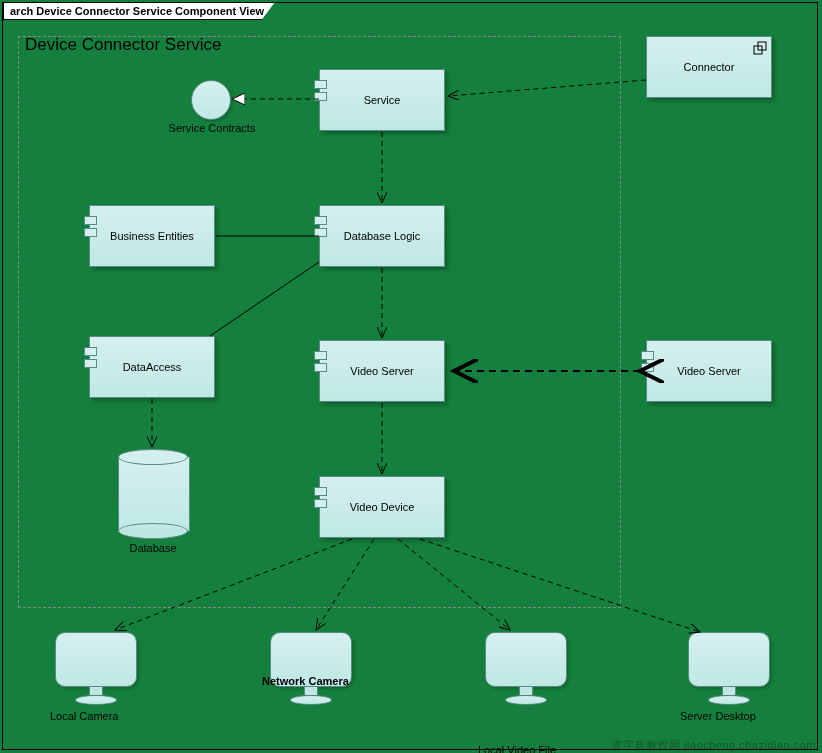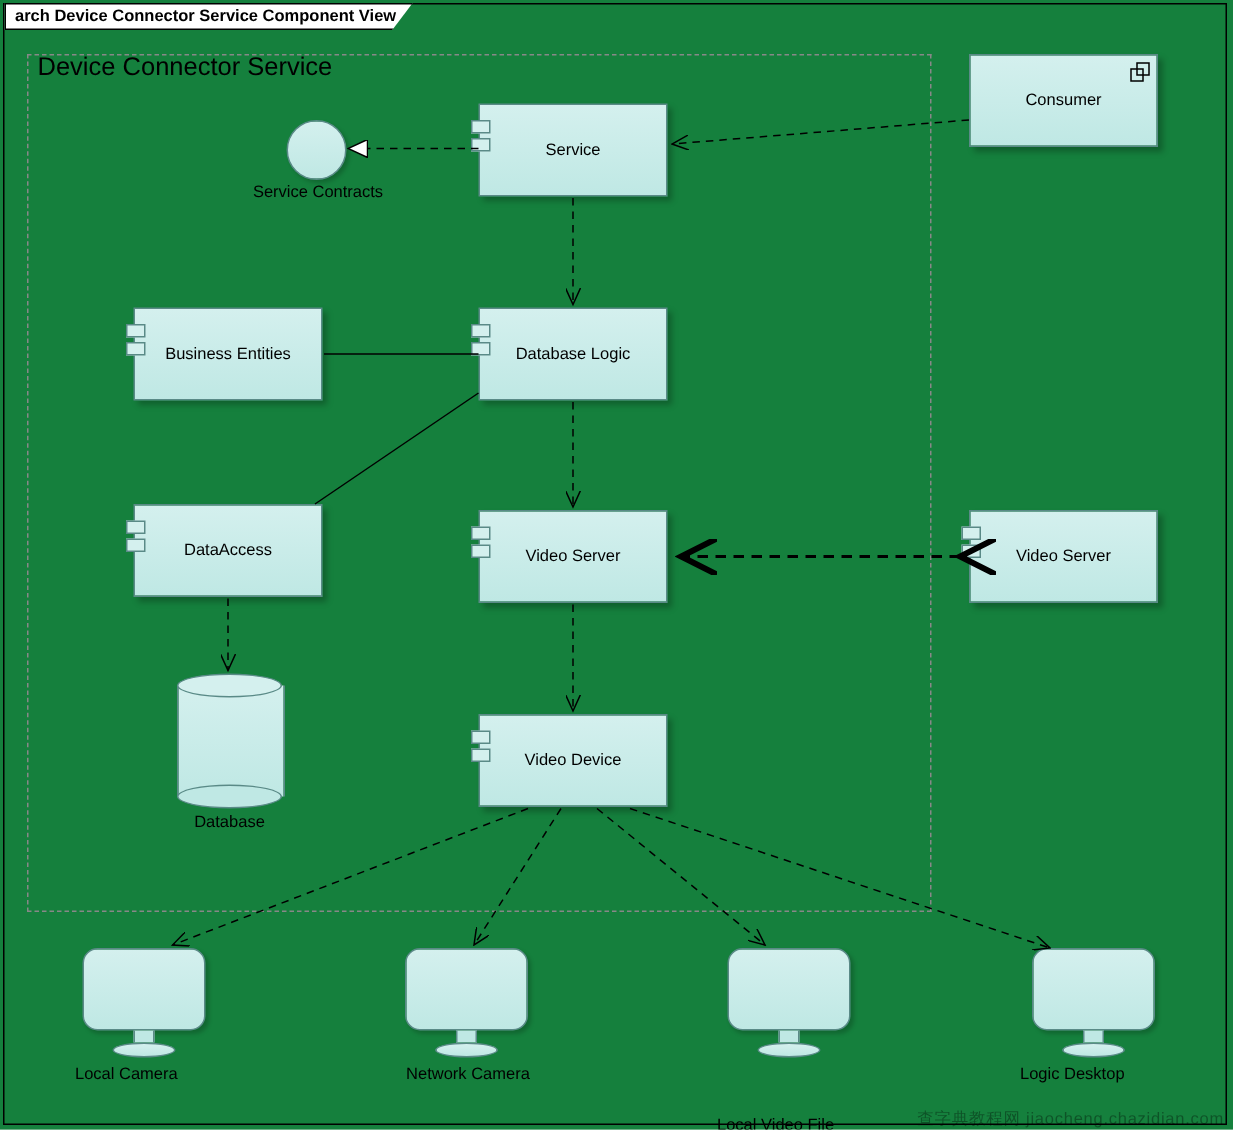--- a/index.html
+++ b/index.html
@@ -180,21 +180,21 @@
 
   <div class="outer-frame">
     <div class="frame-title-tab">arch Device Connector Service Component View</div>
   </div>
 
   <div class="package-frame" style="left:18px; top:36px; width:603px; height:572px;">
     <div class="package-label">Device Connector Service</div>
   </div>
 
   <div class="component" style="left:646px; top:36px; width:126px; height:62px;">
-    <span class="component-label">Consumer</span>
+    <span class="component-label">Connector</span>
     <svg class="consumer-icon" viewBox="0 0 14 14">
       <rect x="1" y="5" width="8" height="8" fill="none" stroke="#000" stroke-width="1"></rect>
       <rect x="5" y="1" width="8" height="8" fill="none" stroke="#000" stroke-width="1"></rect>
     </svg>
   </div>
 
   <div class="component" style="left:319px; top:69px; width:126px; height:62px;">
     <span class="plug top"></span>
     <span class="plug bot"></span>
     <span class="component-label">Service</span>
@@ -251,35 +251,35 @@
       <div class="neck"></div>
       <div class="base"></div>
   </div>
   <div class="text-label" style="left:50px; top:710px; width:92px; text-align:left;">Local Camera</div>
 
   <div class="device" style="left:270px; top:632px; width:82px; height:76px;">
     <div class="screen"></div>
       <div class="neck"></div>
       <div class="base"></div>
   </div>
-  <div class="text-label" style="left:262px; top:710px; width:100px; text-align:center;">Network Camera</div>
+  <div class="text-label" style="left:262px; top:675px; width:100px; text-align:left;font-weight:bold;">Network Camera</div>
 
   <div class="device" style="left:485px; top:632px; width:82px; height:76px;">
     <div class="screen"></div>
       <div class="neck"></div>
       <div class="base"></div>
   </div>
   <div class="text-label" style="left:478px; top:744px; width:100px; text-align:left;">Local Video File</div>
 
   <div class="device" style="left:688px; top:632px; width:82px; height:76px;">
     <div class="screen"></div>
       <div class="neck"></div>
       <div class="base"></div>
   </div>
-  <div class="text-label" style="left:680px; top:710px; width:100px; text-align:left;">Logic Desktop</div>
+  <div class="text-label" style="left:680px; top:710px; width:100px; text-align:left;">Server Desktop</div>
 
   <svg class="connections">
     <defs>
       <marker id="openarrow" markerWidth="12" markerHeight="10" refX="11" refY="5" orient="auto">
         <path d="M0,0 L11,5 L0,10" fill="none" stroke="#000" stroke-width="1"></path>
       </marker>
       <marker id="openarrow-bold" markerWidth="14" markerHeight="12" refX="12" refY="6" orient="auto">
         <path d="M0,0 L12,6 L0,12" fill="none" stroke="#000" stroke-width="2"></path>
       </marker>
       <marker id="triangle" markerWidth="14" markerHeight="12" refX="13" refY="6" orient="auto">

